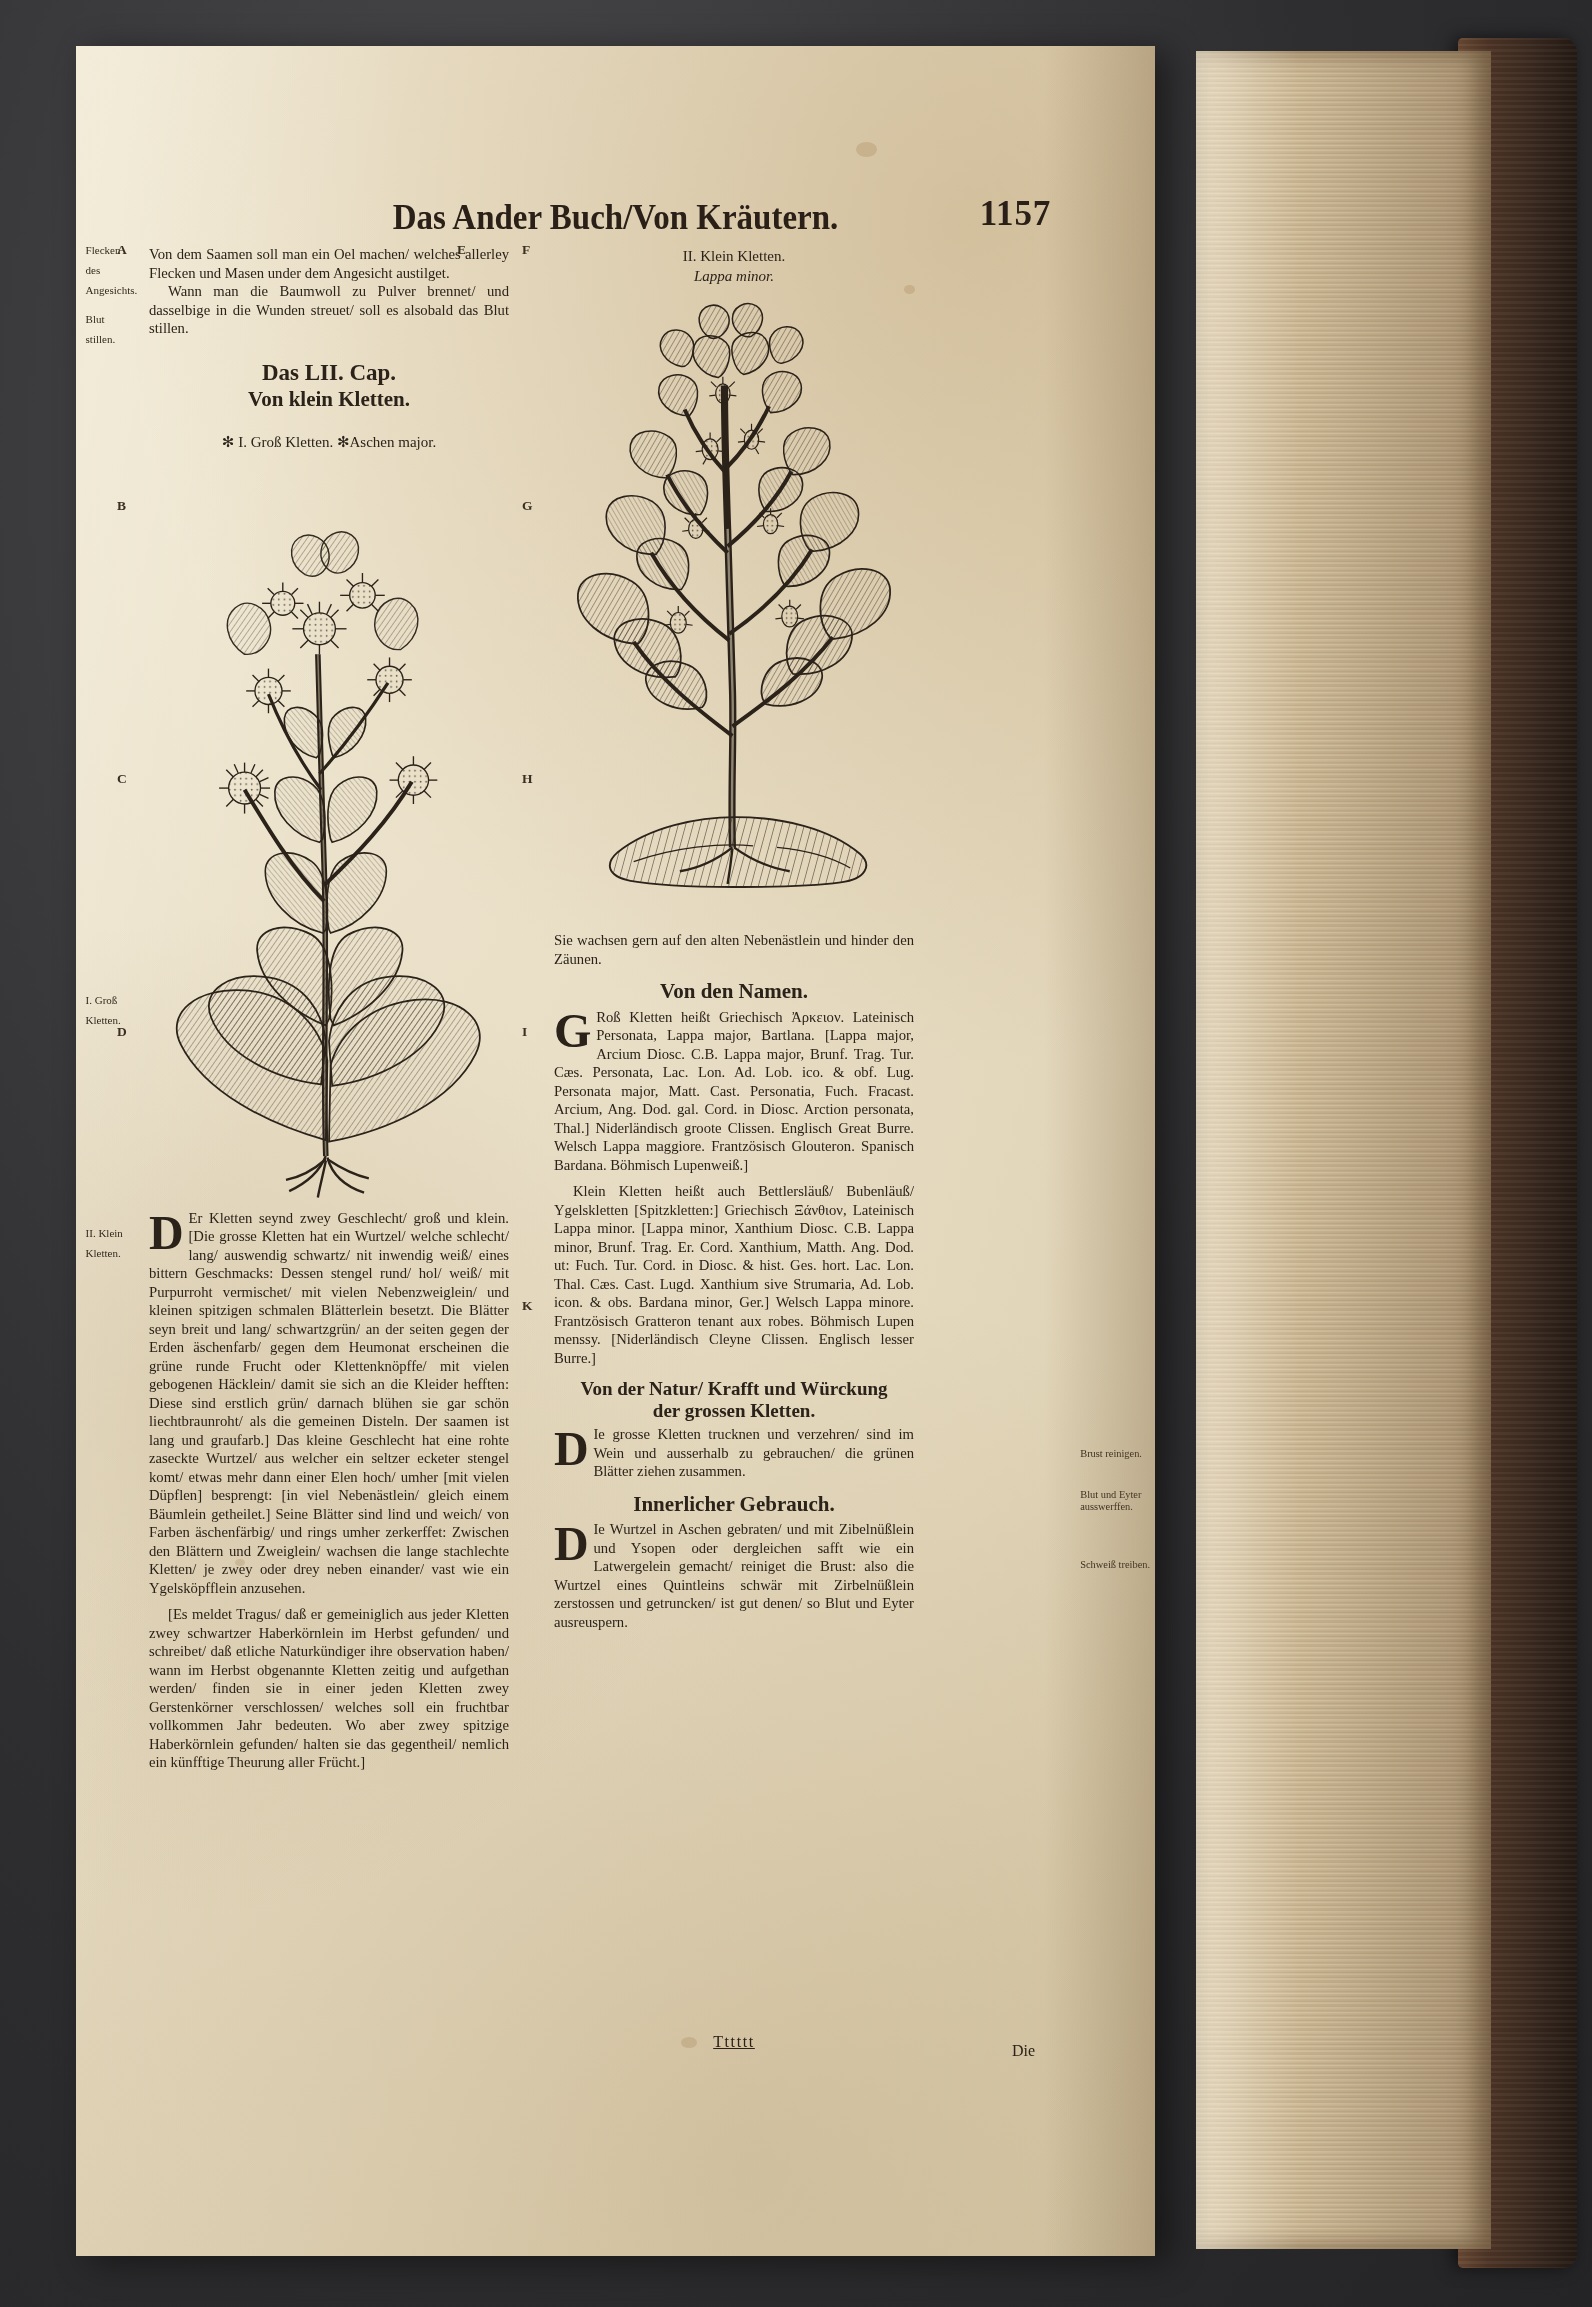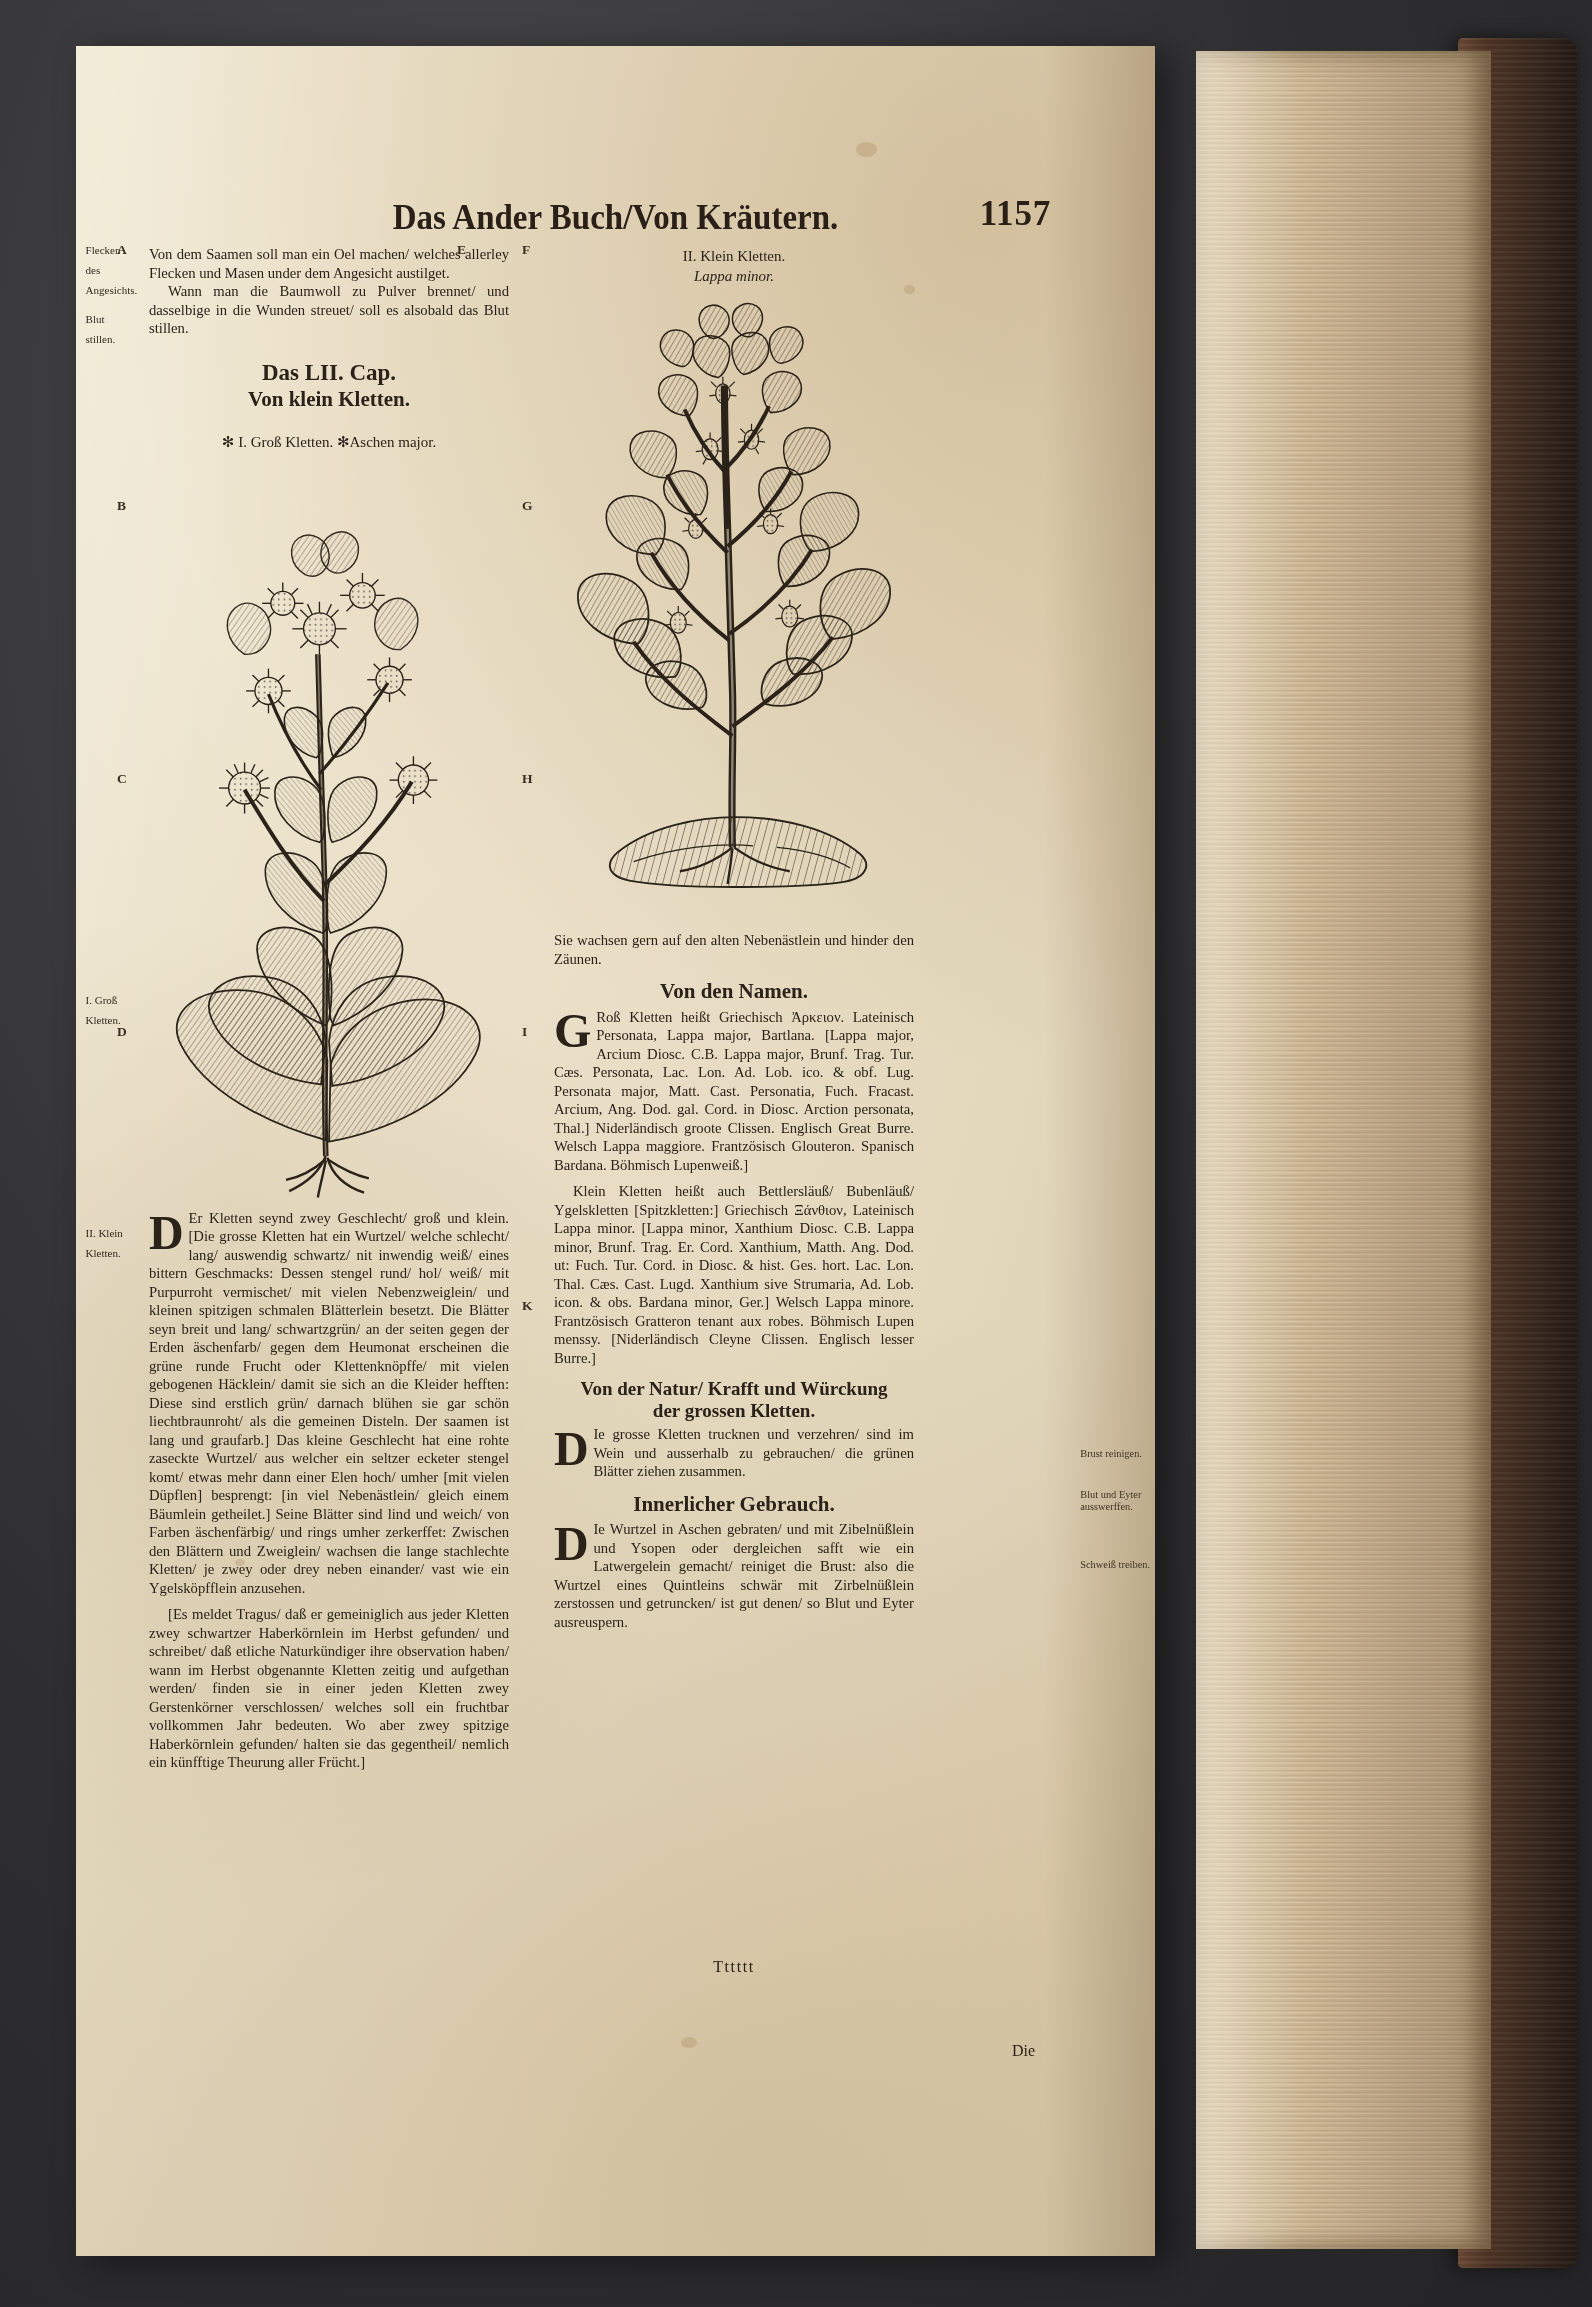--- a/index.html
+++ b/index.html
@@ -666,20 +666,20 @@
 
           <div class="section-head">Innerlicher Gebrauch.</div>
 
           <div class="dropcap-para">
             <span class="dropcap">D</span>
             <span>Ie Wurtzel in Aschen gebraten/ und mit Zibelnüßlein und Ysopen oder dergleichen safft wie ein Latwergelein gemacht/ reiniget die Brust: also die Wurtzel eines Quintleins schwär mit Zirbelnüßlein zerstossen und getruncken/ ist gut denen/ so Blut und Eyter ausreuspern.</span>
           </div>
 
         </div>
 
-        <div class="sig" style="top:1912px;">Tttttt</div>
+        <div class="sig" style="top:1987px;text-decoration:underline;">Tttttt</div>
         <div class="catchword" style="left:936px; top:1996px;">Die</div>
 
       </div>
     </div>
   </div>
 </div>
 
 
 </body></html>

